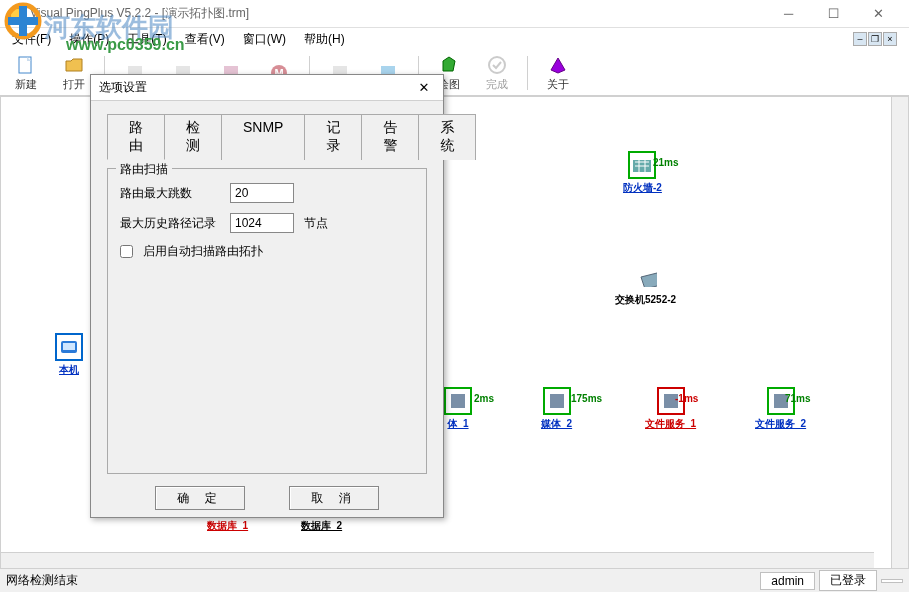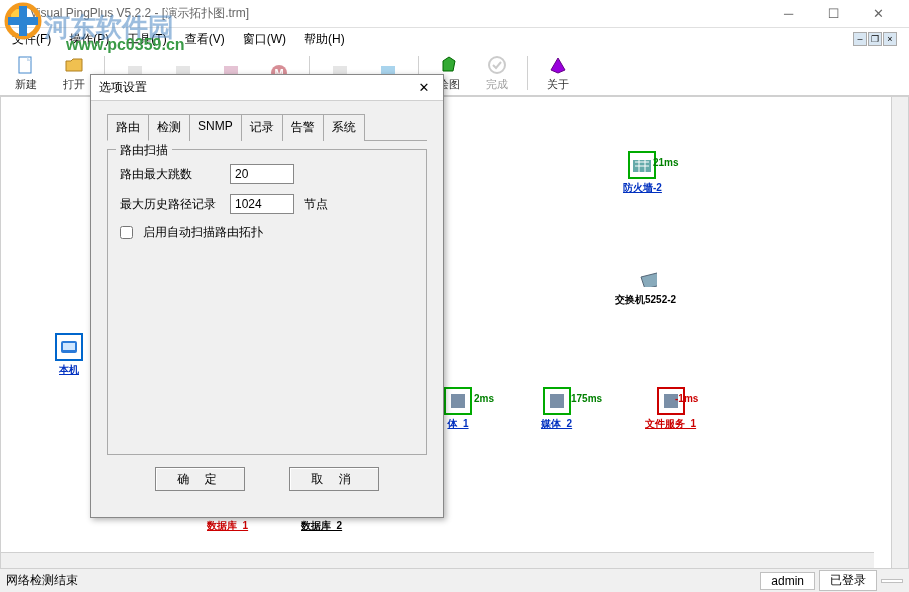--- a/index.html
+++ b/index.html
@@ -51,21 +51,21 @@
 
 .links { position: absolute; inset: 0; pointer-events: none; }
 
 
 .dialog { position: absolute; top: 74px; left: 90px; width: 354px; height: 444px; background: #f0f0f0; border: 1px solid #888; box-shadow: 2px 2px 6px rgba(0,0,0,.3); z-index: 10; }
 .dlg-title { height: 26px; background: #fff; border-bottom: 1px solid #d0d0d0; display: flex; align-items: center; padding: 0 8px; font-size: 12px; }
 .dlg-title span { flex: 1; }
 .dlg-close { width: 22px; text-align: center; font-size: 13px; }
 .dlg-body { padding: 12px 16px 10px; }
 .tabs { display: flex; border-bottom: 1px solid #aaa; margin-bottom: 8px; }
-.tabs > div { padding: 4px 8px; border: 1px solid #aaa; border-bottom: none; margin-right: -1px; background: #f0f0f0; font-size: 12px; position: relative; top: 1px; }
+.tabs > div { padding: 4px 21px; border: 1px solid #aaa; border-bottom: none; margin-right: -1px; background: #f0f0f0; font-size: 14px; position: relative; top: 1px; }
 .tabs > div.active { background: #f0f0f0; border-bottom: 1px solid #f0f0f0; z-index: 1; }
 .fieldset { border: 1px solid #aaa; padding: 14px 12px 18px; margin-top: 4px; position: relative; height: 306px; }
 .fieldset .legend { position: absolute; top: -8px; left: 8px; background: #f0f0f0; padding: 0 4px; font-size: 12px; }
 .row { display: flex; align-items: center; margin-bottom: 10px; gap: 10px; font-size: 12px; }
 .row label { width: 100px; }
 .row input[type=text] { width: 64px; height: 20px; border: 1px solid #888; background: #fff; padding: 8px 4px; font-size: 12px; }
 .dlg-btns { display: flex; justify-content: center; gap: 44px; margin-top: 12px; }
 .dlg-btns button { width: 90px; height: 24px; border: 1px solid #888; background: #f0f0f0; font-size: 12px; letter-spacing: 6px; box-shadow: 1px 1px 0 #fff inset; }
 
 
@@ -264,20 +264,29 @@
     <div class="node red" style="left:644px;top:290px">
       <div class="node-box">
           <svg>
             <rect x="4" y="4" width="14" height="14" fill="#7a8fa7"></rect>
           </svg>
         </div>
       <span class="ping">-1ms</span>
       <div class="node-lbl">文件服务_1</div>
     </div>
 
+    <div class="node" style="left:754px;top:290px">
+      <div class="node-box">
+          <svg>
+            <rect x="4" y="4" width="14" height="14" fill="#7a8fa7"></rect>
+          </svg>
+        </div>
+      <span class="ping">71ms</span>
+      <div class="node-lbl">文件服务_2</div>
+    </div>
 
     <div class="node red" style="left:206px;top:420px;border:none">
       <div class="node-lbl">数据库_1</div>
     </div>
     <div class="node" style="left:300px;top:420px;border:none">
       <div class="node-lbl" style="color:#000">数据库_2</div>
     </div>
 
     <div class="scroll-h"></div>
   </div>

